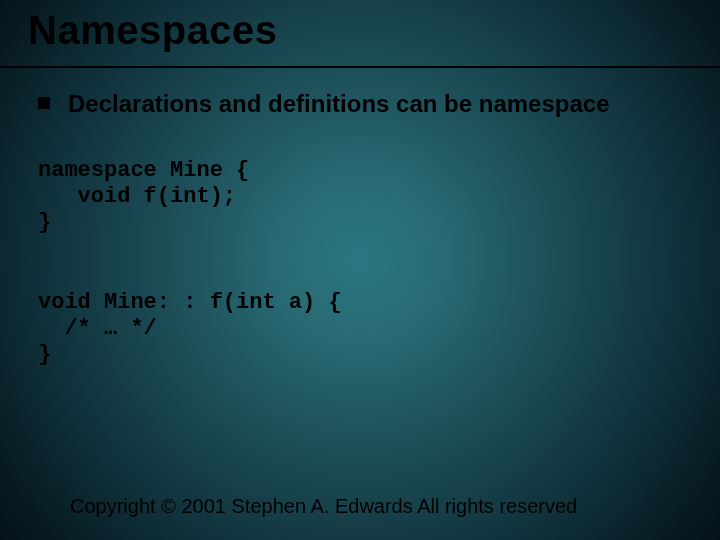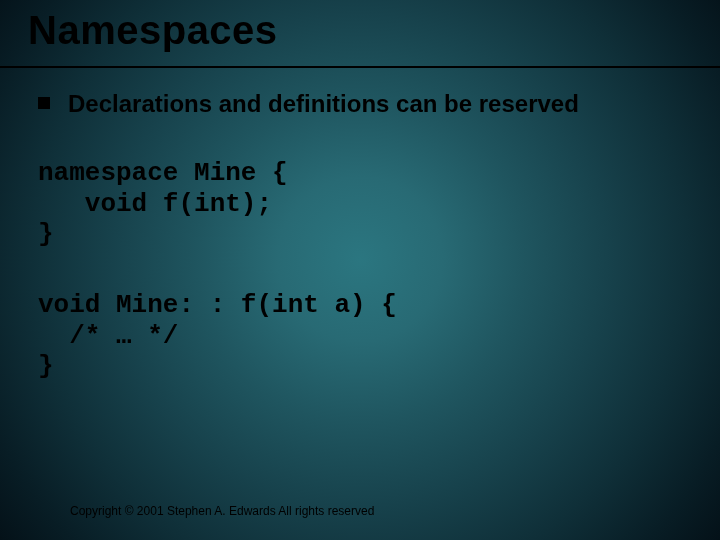--- a/index.html
+++ b/index.html
@@ -58,48 +58,48 @@
   }
   .bullet-text {
     font-size: 24px;
     font-weight: bold;
     color: #000;
   }
   .code-block {
     position: absolute;
     left: 38px;
     font-family: "Courier New", Courier, monospace;
-    font-size: 26px;
+    font-size: 22px;
     font-weight: bold;
     color: #000;
     line-height: 1.18;
     white-space: pre;
   }
   .code1 { top: 158px; }
   .code2 { top: 290px; }
   .footer {
     position: absolute;
     bottom: 22px;
     left: 70px;
-    font-size: 12px;
+    font-size: 20px;
     color: #000;
   }
 </style>
 </head>
 <body>
 
 <div class="slide">
 
   <div class="title">Namespaces</div>
 
   <div class="hr-line"></div>
 
   <div class="bullet-row">
     <div class="bullet-square"></div>
-    <div class="bullet-text">Declarations and definitions can be reserved</div>
+    <div class="bullet-text">Declarations and definitions can be namespace</div>
   </div>
 
   <div class="code-block code1">namespace Mine {
    void f(int);
 }</div>
 
   <div class="code-block code2">void Mine: : f(int a) {
   /* … */
 }</div>
 

